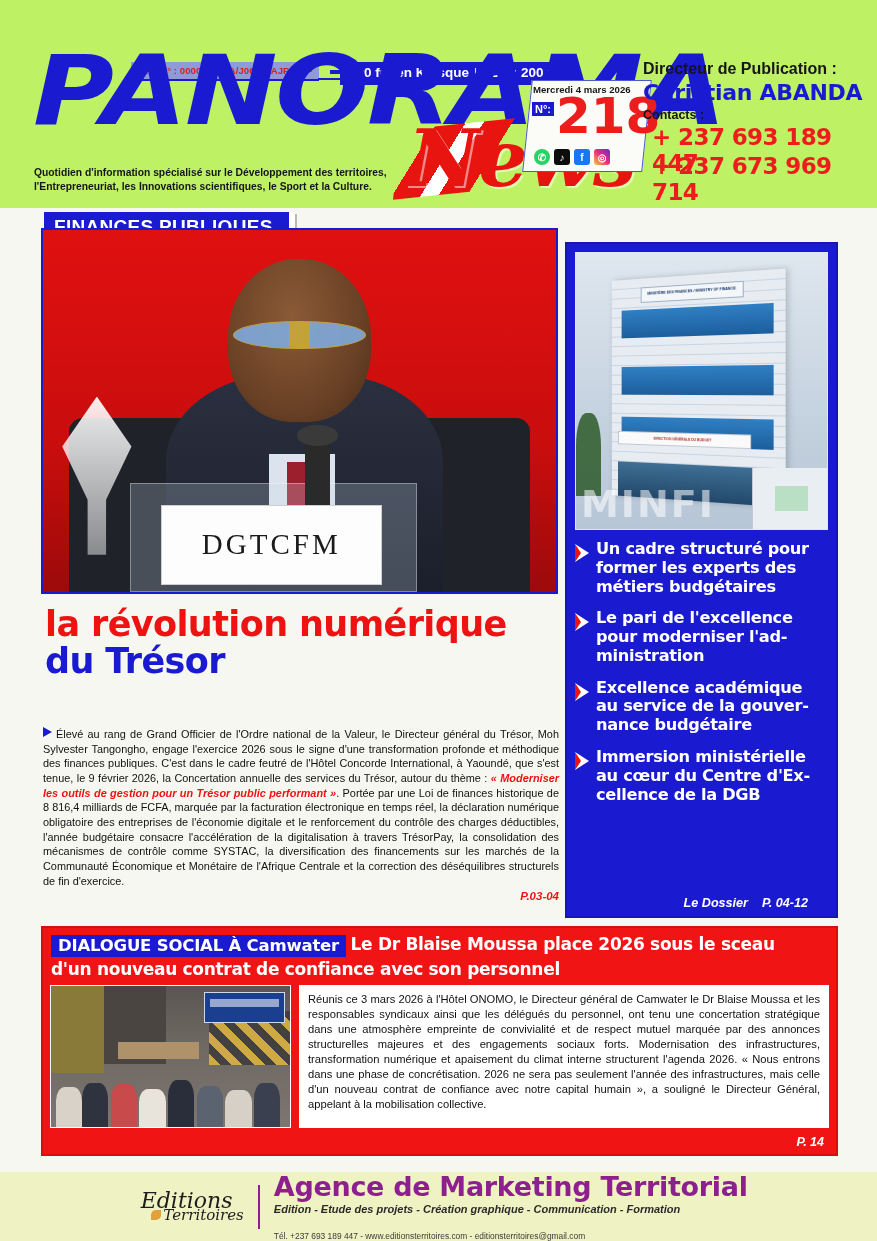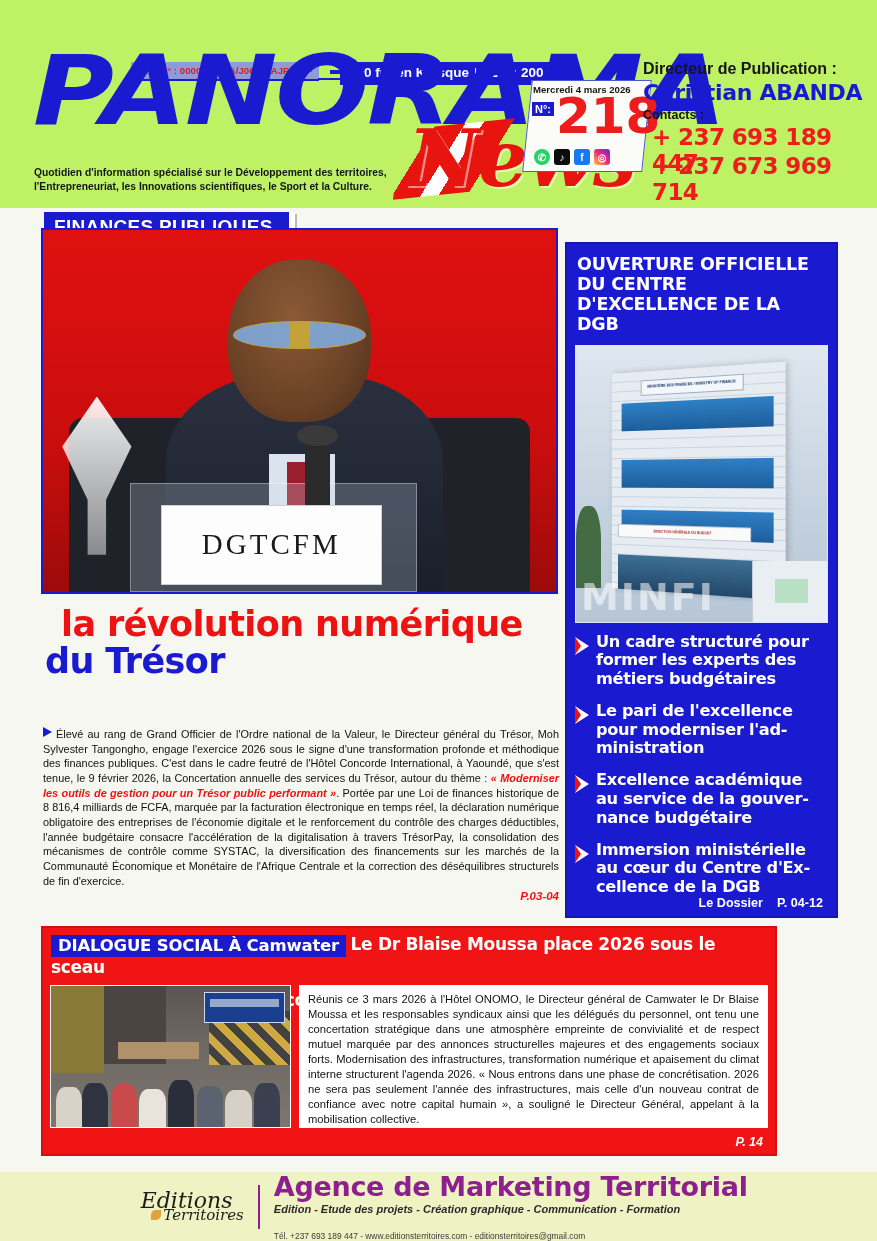--- a/index.html
+++ b/index.html
@@ -158,21 +158,21 @@
   .ph-glassware { position:absolute; left:3%; top:46%; width:15%; height:46%;
     background: linear-gradient(180deg,rgba(255,255,255,.92),rgba(255,255,255,.45));
     clip-path: polygon(50% 0, 95% 30%, 62% 62%, 62% 95%, 38% 95%, 38% 62%, 5% 30%);}
 
   .headline {
     position: absolute; left: 45px; top: 606px; width: 520px;
     font-family: "DejaVu Sans", sans-serif;
     font-size: 35px; font-weight: bold; line-height: 1.07;
     color: #ee1212; letter-spacing: -.6px;
   }
-  .headline .l2 { display:block;margin-left:16px; }
+  .headline .l2 { display:block; }
   .headline .l3 { display:block; color: #1a1ad0; }
 
   .lead-body {
     position: absolute; left: 43px; top: 727px; width: 516px;
     font-size: 10.9px; line-height: 1.345; color: #111;
     text-align: justify; font-weight: 500;
   }
   .lead-body .bullet {
     display:inline-block; width:0; height:0; vertical-align: 1px;
     border-left: 9px solid #1a1ad0; border-top: 5.5px solid transparent; border-bottom: 5.5px solid transparent;
@@ -229,45 +229,45 @@
     border-left: 14px solid #fff; border-top: 9px solid transparent; border-bottom: 9px solid transparent;
     position: relative;
   }
   .tri::before{ content:""; position:absolute; left:-14px; top:-9px;
     border-left: 6px solid #ee1212; border-top: 9px solid transparent; border-bottom: 9px solid transparent; }
   .side-item-text {
     color: #fff; font-size: 16.2px; font-weight: bold; line-height: 1.16;
     font-family: "DejaVu Sans", sans-serif; letter-spacing: -.3px;
   }
   .dossier {
-    position: absolute; right: 13px; bottom: 6px;
-    color: #fff; font-size: 12.6px; font-weight: bold; 
+    position: absolute; right: 28px; bottom: 6px;
+    color: #fff; font-size: 12.6px; font-weight: bold; font-style: italic;
   }
   .dossier .pg { margin-left: 14px; }
 
   
   .cam {
     position: absolute; left: 41px; top: 926px;
-    width: 736px; height: 230px;
+    width: 797px; height: 230px;
     background: #f01414; border: 2px solid #d40f0f;
   }
   .cam-head { padding: 6px 8px 0 8px; }
   .cam-kicker {
     display: inline-block; background: #1a1ad0; color: #fff;
     font-size: 16.5px; font-weight: bold; padding: 1px 7px 2px 7px;
     font-family: "DejaVu Sans", sans-serif; letter-spacing: -.2px;
     vertical-align: middle;
   }
   .cam-title {
     display: inline; color: #fff; font-size: 17px; font-weight: bold;
     font-family: "DejaVu Sans", sans-serif; letter-spacing: -.3px;
   }
   .cam-title2 {
     display: block; color: #fff; font-size: 17px; font-weight: bold;
-    font-family: "DejaVu Sans", sans-serif; letter-spacing: -.3px; margin-top: 13px;
+    font-family: "DejaVu Sans", sans-serif; letter-spacing: -.3px; margin-top: 2px;
   }
   .cam-inner { position: absolute; left: 7px; top: 57px; right: 7px; bottom: 26px; display: flex; gap: 8px; }
   .cam-photo { flex: 0 0 241px; border: 1px solid #fff; background: #6b6b6b; position: relative; overflow: hidden; }
   .cam-room { position:absolute; inset:0; background: linear-gradient(180deg,#5a5550 0%,#6e6862 40%,#7d7670 100%); }
   .cam-wallL { position:absolute; left:0; top:0; width:22%; height:62%; background:#8a7a3a; }
   .cam-curtain { position:absolute; left:22%; top:0; width:26%; height:55%; background:#4a4540; }
   .cam-screen { position:absolute; right:2%; top:4%; width:34%; height:22%; background:#1a3f8f; border:1px solid #cfd8e8; }
   .cam-screen::after{content:"";position:absolute;left:6%;top:22%;width:88%;height:26%;background:rgba(255,255,255,.55);}
   .cam-pattern { position:absolute; right:0; top:18%; width:34%; height:38%;
     background: repeating-linear-gradient(45deg,#e0b53c 0 8px,#3b3b3b 8px 16px); opacity:.85; }
@@ -367,21 +367,20 @@
   <span class="l2">la révolution numérique</span>
   <span class="l3">du Trésor</span>
 </div>
 
 <div class="lead-body">
   <span class="bullet"></span><span>Élevé au rang de Grand Officier de l'Ordre national de la Valeur, le Directeur général du Trésor, Moh Sylvester Tangongho, engage l'exercice 2026 sous le signe d'une transformation profonde et méthodique des finances publiques. C'est dans le cadre feutré de l'Hôtel Concorde International, à Yaoundé, que s'est tenue, le 9 février 2026, la Concertation annuelle des services du Trésor, autour du thème : </span><span class="quote-it">« Moderniser les outils de gestion pour un Trésor public performant »</span><span>. Portée par une Loi de finances historique de 8 816,4 milliards de FCFA, marquée par la facturation électronique en temps réel, la déclaration numérique obligatoire des entreprises de l'économie digitale et le renforcement du contrôle des charges déductibles, l'année budgétaire consacre l'accélération de la digitalisation à travers TrésorPay, la consolidation des mécanismes de contrôle comme SYSTAC, la diversification des financements sur les marchés de la Communauté Économique et Monétaire de l'Afrique Centrale et la correction des déséquilibres structurels de fin d'exercice.</span>
   <span class="pref">P.03-04</span>
 </div>
 
 <div class="side-col">
-  <div class="side-title">OUVERTURE OFFICIELLE DU CENTRE D'EXCELLENCE DE LA DGB</div>
 
   <div class="side-photo">
     <div class="bldg-sky"></div>
     <div class="bldg-tree"></div>
     <div class="bldg">
       <div class="bldg-sign">
         <span>MINISTÈRE DES FINANCES / MINISTRY OF FINANCE</span>
       </div>
       <div class="band b1"></div>
       <div class="band b2"></div>

